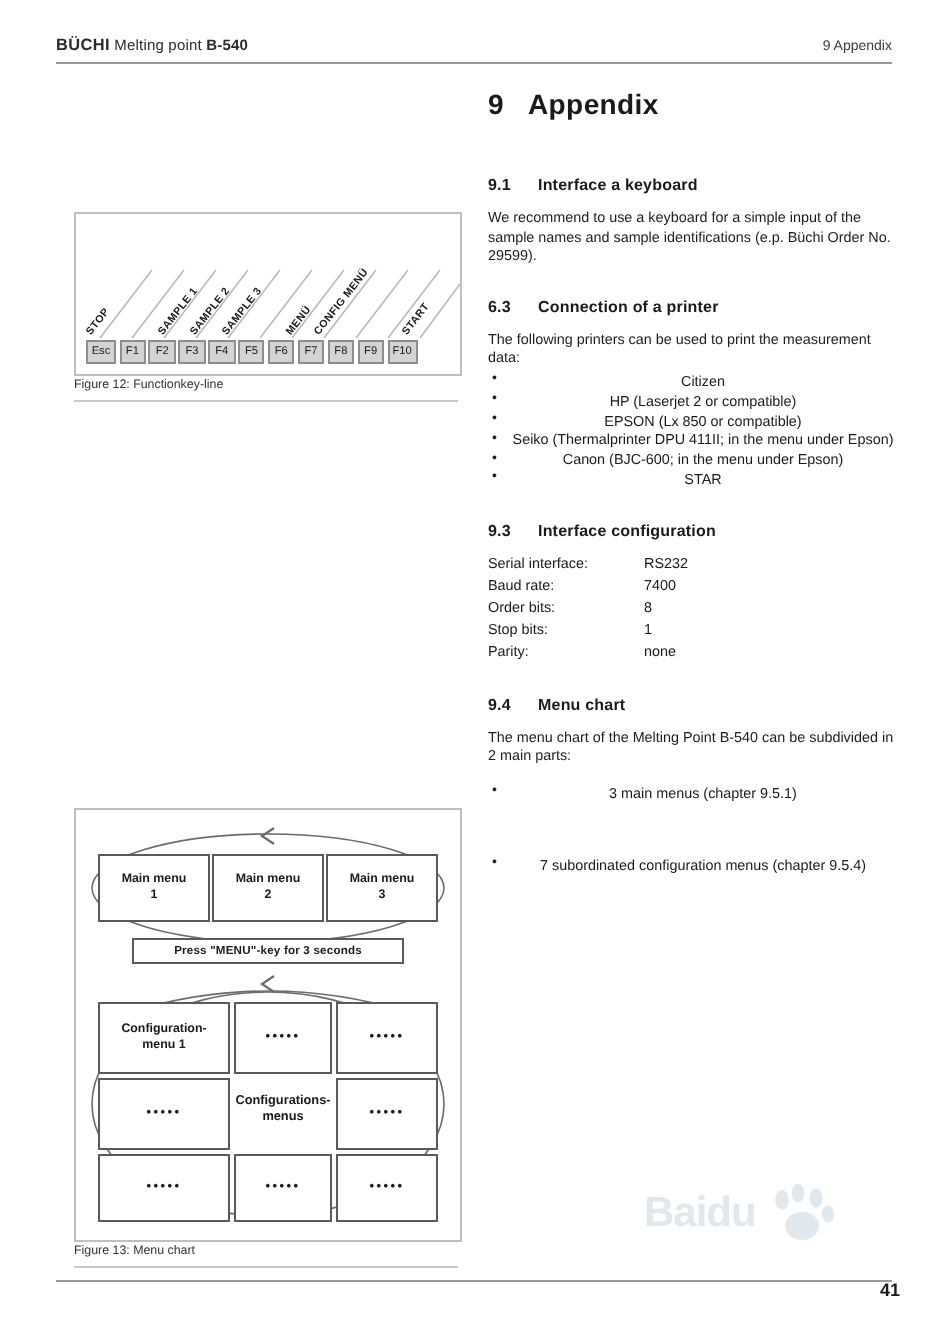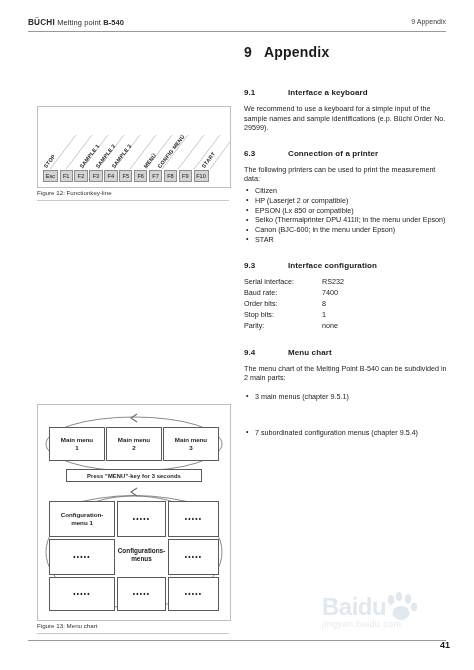--- a/index.html
+++ b/index.html
@@ -9,21 +9,21 @@
     font-family:"Liberation Sans", sans-serif;
     color:#1a1a1a;
     position:relative;
     overflow:hidden;
   }
   .page{position:absolute;inset:0;}
 
   
   .hdr{
     position:absolute;left:28px;top:18px;width:418px;
-    display:flex;justify-content:space-between;align-items:flex-start;
+    display:flex;justify-content:space-between;align-items:flex-end;
     font-size:7.5px;
   }
   .hdr-left{letter-spacing:.1px;color:#2b2b2b;}
   .hdr-left .b1{font-weight:bold;font-size:8.2px;letter-spacing:.2px;}
   .hdr-left .b2{font-weight:normal;}
   .hdr-left .b3{font-weight:bold;}
   .hdr-right{font-size:7px;color:#3a3a3a;}
   .hdr-rule{
     position:absolute;left:28px;top:31px;width:418px;height:1px;
     background:#9a9a9a;
@@ -34,30 +34,30 @@
     position:absolute;left:244px;top:44px;width:202px;
     font-size:14px;font-weight:bold;letter-spacing:.2px;
   }
   .maintitle .num{margin-right:12px;}
 
   
   .col-right{position:absolute;left:244px;top:88px;width:204px;}
   .sec{margin-bottom:0;}
   .sec-h{
     font-size:8px;font-weight:bold;letter-spacing:.1px;
-    display:flex;margin-bottom:7px;gap:19px;
+    display:flex;margin-bottom:7px;
   }
   .sec-h .n{width:25px;flex:0 0 25px;}
   .body-t{font-size:7.2px;line-height:9.6px;color:#1d1d1d;}
   .gap-a{height:16px;}
 
   ul.bul{list-style:none;margin:2px 0 0 0;padding:0;}
   ul.bul li{
     font-size:7.2px;line-height:9.8px;
-    padding-left:11px;position:relative;
+    padding-left:11px;position:relative;text-align:center;
   }
   ul.bul li:before{
     content:"\2022";position:absolute;left:2px;top:-0.5px;font-size:7px;
   }
 
   table.iface{border-collapse:collapse;font-size:7.2px;margin-top:2px;}
   table.iface td{padding:0 0 1.4px 0;line-height:9.6px;vertical-align:top;}
   table.iface td.k{width:78px;}
 
   
@@ -119,21 +119,21 @@
   }
   .pageno{
     position:absolute;right:24px;top:640px;
     font-size:9px;font-weight:bold;color:#1a1a1a;margin-left:16px;
   }
   .wm{
     position:absolute;left:322px;top:596px;width:140px;height:52px;
     opacity:.30;pointer-events:none;
   }
   .wm .wm-txt{
-    font-size:24px;font-weight:bold;color:#9fb4c9;
+    font-size:21px;font-weight:bold;color:#9fb4c9;
     letter-spacing:-.5px;line-height:22px;
   }
   .wm .wm-sub{
     font-size:9px;color:#a9b8c6;letter-spacing:.4px;margin-top:1px;
   }
   .wm .paw{
     position:absolute;left:62px;top:-4px;width:34px;height:30px;
   }
 </style>
 </head>
@@ -328,19 +328,18 @@
     <svg class="paw" viewBox="0 0 34 30">
       <g fill="#9fb4c9">
         <ellipse cx="7" cy="8" rx="3.4" ry="5"></ellipse>
         <ellipse cx="15" cy="4.5" rx="3.2" ry="4.6"></ellipse>
         <ellipse cx="24" cy="7" rx="3.3" ry="4.8"></ellipse>
         <ellipse cx="30" cy="15" rx="3.1" ry="4.2"></ellipse>
         <ellipse cx="17" cy="21" rx="8.5" ry="7"></ellipse>
       </g>
     </svg>
     <div class="wm-txt">Baidu</div>
-    <div class="wm-sub">jingyan.baidu.com</div>
   </div>
 
   <div class="foot-rule"></div>
   <div class="pageno">41</div>
 
 </div>
 
 </body></html>

